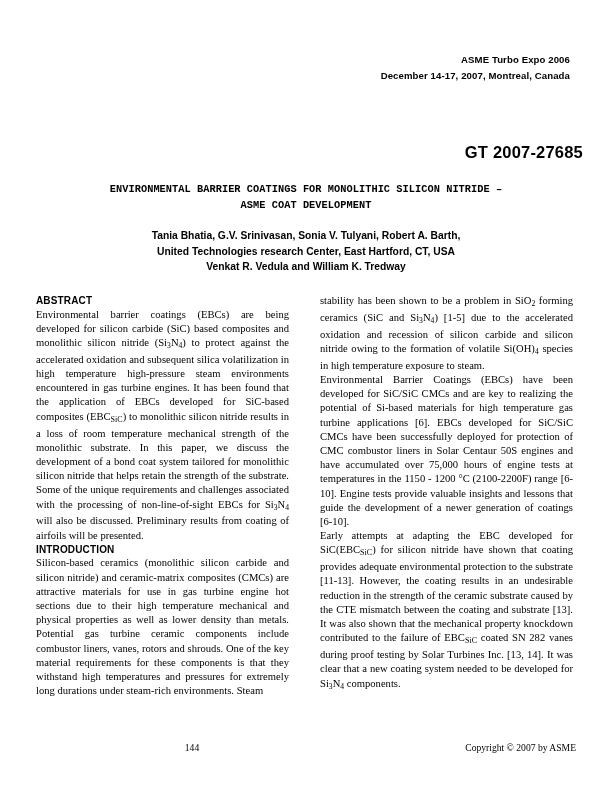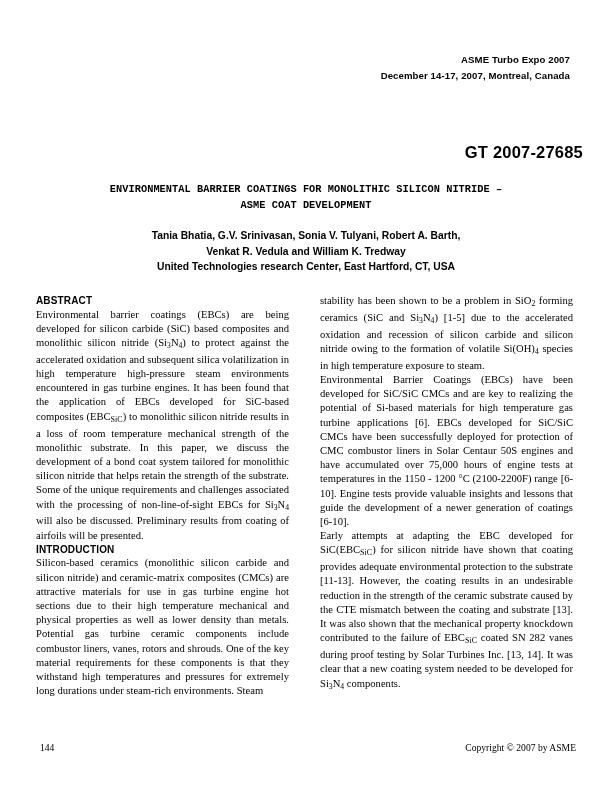--- a/index.html
+++ b/index.html
@@ -113,51 +113,52 @@
   .footer {
     position: absolute;
     left: 36px;
     top: 742px;
     width: 540px;
     height: 14px;
     font-size: 9.6px;
   }
   .footer .page-num {
     position: absolute;
-    left: 4px; top: 0;
+    left: 16px; top: 0;
     width: 280px;
+    text-align: center;
   }
   .footer .copyright {
     position: absolute;
     right: 0; top: 0;
     text-align: right;
     white-space: nowrap;
   }
 </style>
 </head>
 <body>
 
 <div class="page">
 
   <div class="conf-header">
-    <div>ASME Turbo Expo 2007</div>
+    <div>ASME Turbo Expo 2006</div>
     <div>December 14-17, 2007, Montreal, Canada</div>
   </div>
 
   <div class="paper-number">GT 2007-27685</div>
 
   <div class="paper-title">
     <div class="line">ENVIRONMENTAL BARRIER COATINGS FOR MONOLITHIC SILICON NITRIDE –</div>
     <div class="line">ASME COAT DEVELOPMENT</div>
   </div>
 
   <div class="authors">
     <div class="line">Tania Bhatia, G.V. Srinivasan, Sonia V. Tulyani, Robert A. Barth,</div>
+    <div class="line">United Technologies research Center, East Hartford, CT, USA</div>
     <div class="line">Venkat R. Vedula and William K. Tredway</div>
-    <div class="line">United Technologies research Center, East Hartford, CT, USA</div>
   </div>
 
   <div class="col col-left">
 
     <div class="sec-head">ABSTRACT</div>
 
     <p class="para"><span>Environmental barrier coatings (EBCs) are being developed for silicon carbide (SiC) based composites and monolithic silicon nitride (Si</span><sub>3</sub><span>N</span><sub>4</sub><span>) to protect against the accelerated oxidation and subsequent silica volatilization in high temperature high-pressure steam environments encountered in gas turbine engines.  It has been found that the application of EBCs developed for SiC-based composites (EBC</span><sub class="sc">SiC</sub><span>) to monolithic silicon nitride results in a loss of room temperature mechanical strength of the monolithic substrate.  In this paper, we discuss the development of a bond coat system tailored for monolithic silicon nitride that helps retain the strength of the substrate.  Some of the unique requirements and challenges associated with the processing of non-line-of-sight EBCs for Si</span><sub>3</sub><span>N</span><sub>4</sub><span> will also be discussed.  Preliminary results from coating of airfoils will be presented.</span></p>
 
     <div class="sec-head">INTRODUCTION</div>
 

